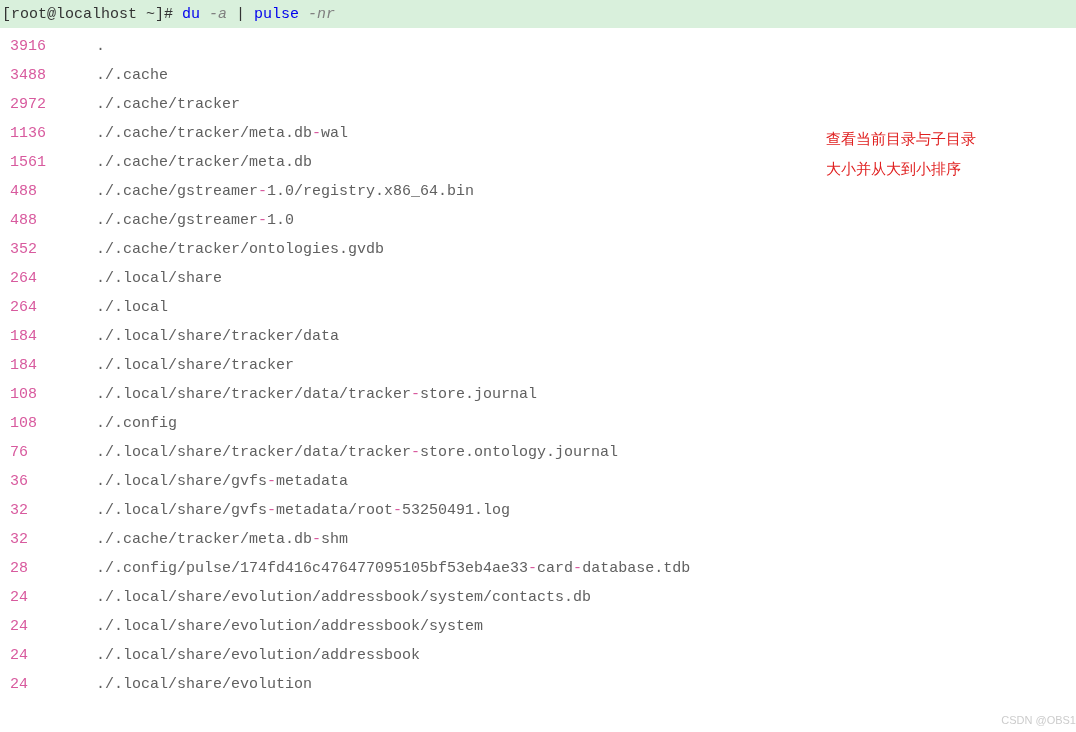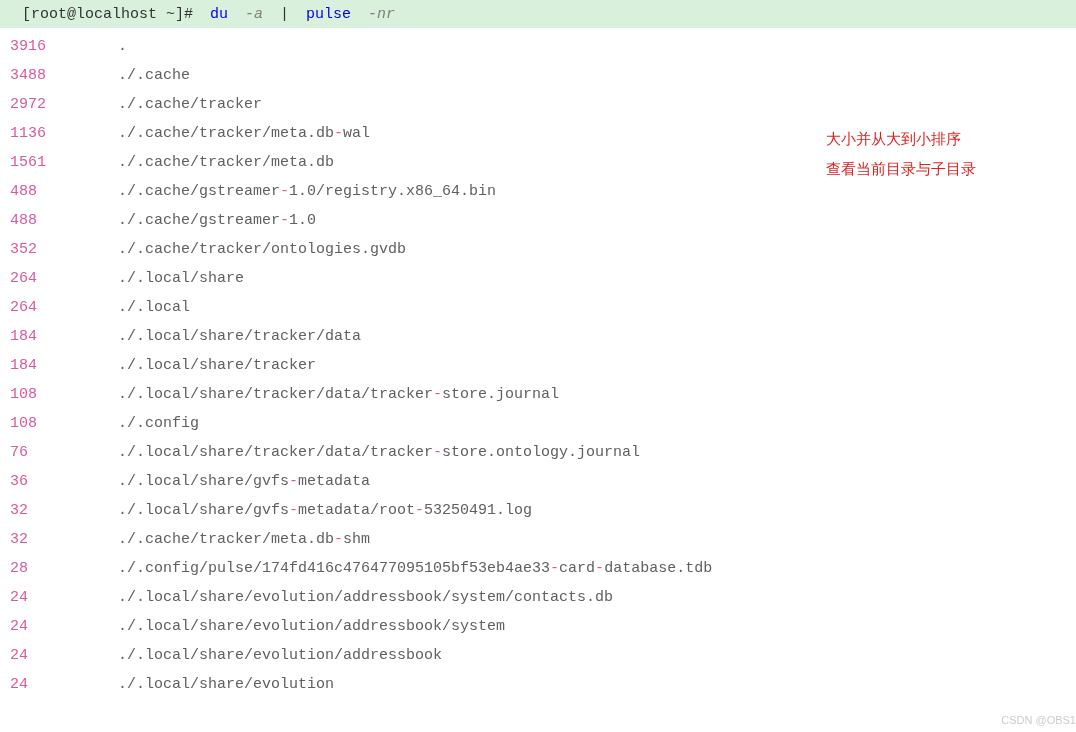--- a/index.html
+++ b/index.html
@@ -11,26 +11,25 @@
       font-family: "Courier New", Consolas, monospace;
       font-size: 15px;
       background: #ffffff;
       width: 1076px;
       height: 732px;
       position: relative;
       overflow: hidden;
     }
     .prompt-line {
       background: #d9f0dc;
-      padding: 4px 22px;
+      padding: 4px 2px;
       height: 28px;
       display: flex;
       align-items: center;
       white-space: pre;
-      gap: 8px;
     }
     .prompt-text {
       color: #333333;
     }
     .cmd-exec {
       color: #0000ee;
     }
     .cmd-opt {
       color: #808080;
       font-style: italic;
@@ -39,21 +38,20 @@
       color: #333333;
     }
     .output {
       padding: 4px 10px 10px 10px;
     }
     .row {
       display: flex;
       height: 29px;
       align-items: center;
       white-space: pre;
-      gap: 22px;
     }
     .size {
       color: #d85a9e;
       width: 86px;
       flex-shrink: 0;
     }
     .path {
       color: #606060;
     }
     .path .dash {
@@ -109,17 +107,17 @@
   <div class="row"><span class="size">32</span><span class="path">./.local/share/gvfs<span class="dash">-</span>metadata/root<span class="dash">-</span>53250491.log</span></div>
   <div class="row"><span class="size">32</span><span class="path">./.cache/tracker/meta.db<span class="dash">-</span>shm</span></div>
   <div class="row"><span class="size">28</span><span class="path">./.config/pulse/174fd416c476477095105bf53eb4ae33<span class="dash">-</span>card<span class="dash">-</span>database.tdb</span></div>
   <div class="row"><span class="size">24</span><span class="path">./.local/share/evolution/addressbook/system/contacts.db</span></div>
   <div class="row"><span class="size">24</span><span class="path">./.local/share/evolution/addressbook/system</span></div>
   <div class="row"><span class="size">24</span><span class="path">./.local/share/evolution/addressbook</span></div>
   <div class="row"><span class="size">24</span><span class="path">./.local/share/evolution</span></div>
 </div>
 
 <div class="annotation">
+  <div>查看当前目录与子目录</div>
   <div>大小并从大到小排序</div>
-  <div>查看当前目录与子目录</div>
 </div>
 
 <div class="watermark">CSDN @OBS1</div>
 
 </body></html>

